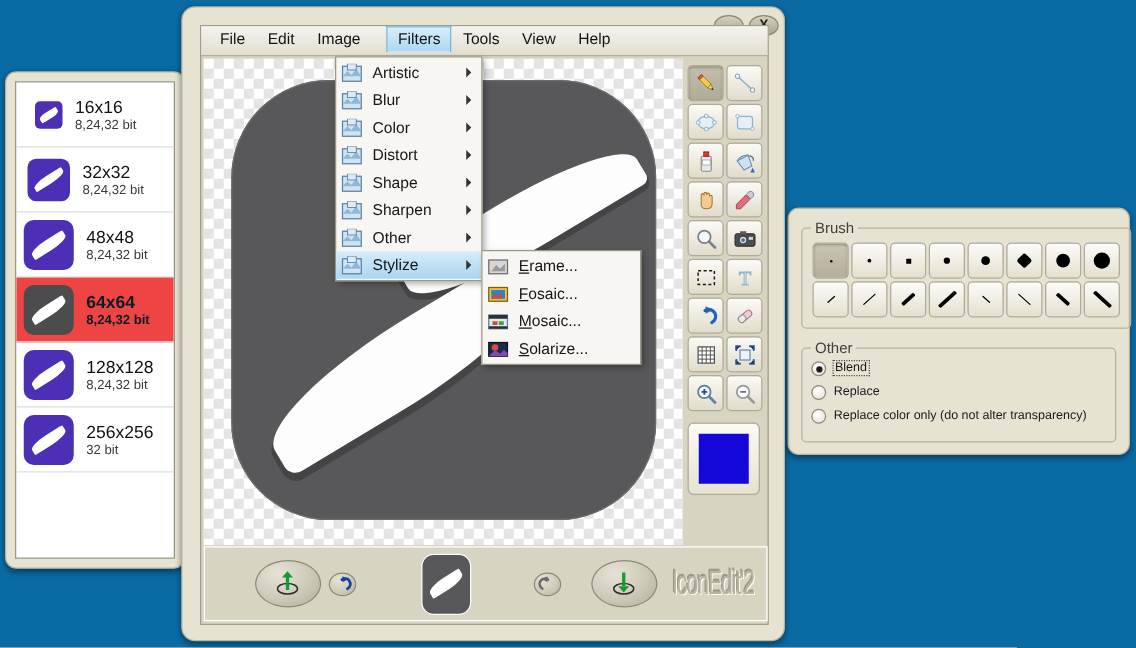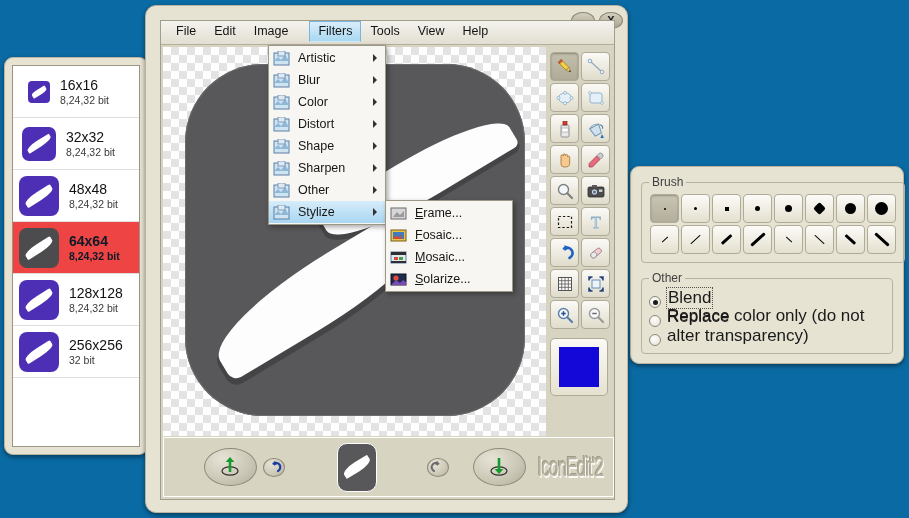--- a/index.html
+++ b/index.html
@@ -298,21 +298,21 @@
   .brush-btn {
     width: 29px; height: 29px; margin: 1px;
     border: 1px solid #b0ab99; border-radius: 4px;
     background: linear-gradient(#fcfbf8, #e4e0cf);
     display:flex; align-items:center; justify-content:center;
     cursor: pointer; position: relative;
   }
   .brush-btn.active { background: linear-gradient(#c9c5b3, #b4af9d); box-shadow: inset 0 1px 2px rgba(0,0,0,.28); }
   .dot { background:#000; border-radius:50%; }
   .stroke { background:#000; transform: rotate(-42deg); border-radius:1px; }
-  .mode-row { display:flex; align-items:flex-end; height:19px; font-size:17px; cursor:pointer;}
+  .mode-row { display:flex; align-items:flex-start; height:19px; font-size:10px; cursor:pointer;}
   .radio {
     width: 12px; height: 12px; border-radius: 50%;
     border: 1px solid #8d8a7c;
     background: radial-gradient(circle at 40% 35%, #fff 0%, #ece9dd 70%);
     margin-right: 6px; flex:0 0 12px;
     display:flex; align-items:center; justify-content:center;
   }
   .radio .pip { width:5px;height:5px;border-radius:50%;background:#1a1a1a; display:none; }
   .radio.on .pip { display:block; }
   .focus-text { outline: 1px dotted #55524a; padding: 0 1px; }

